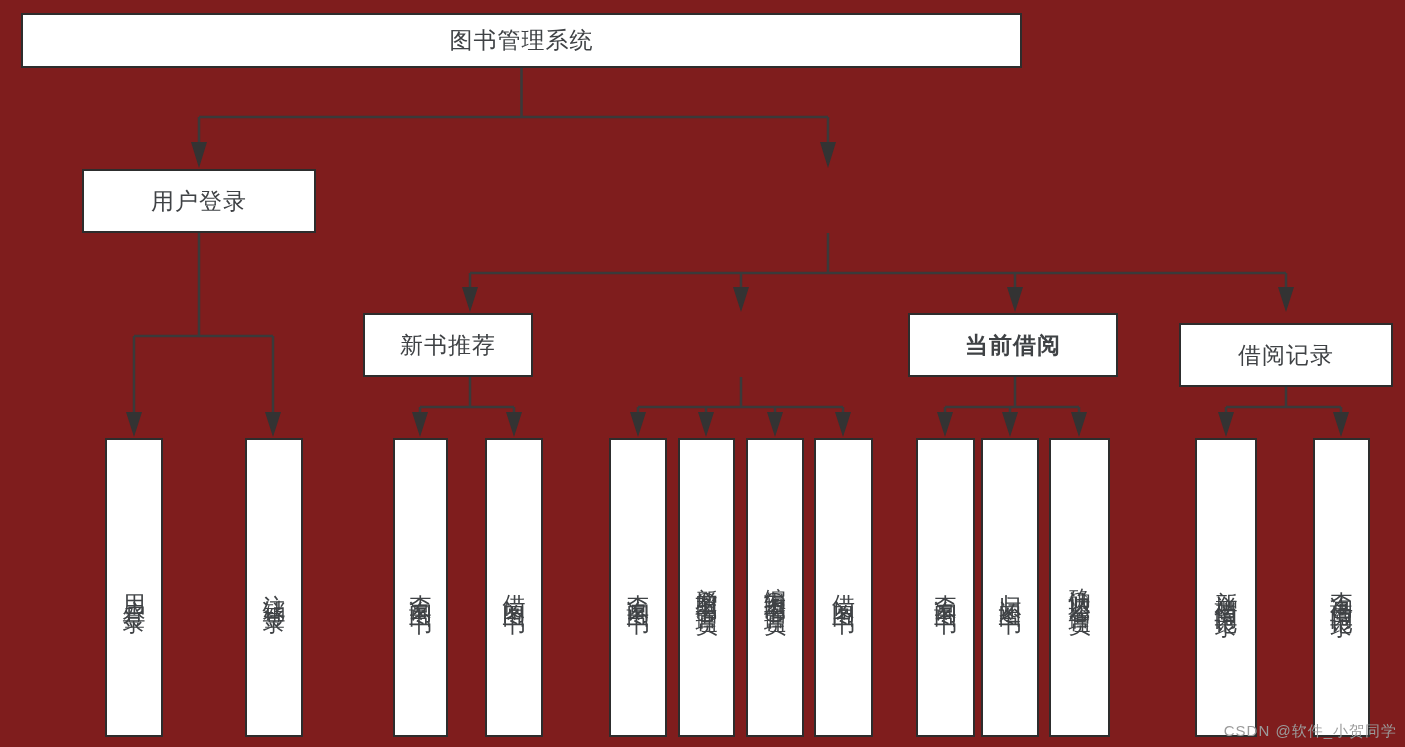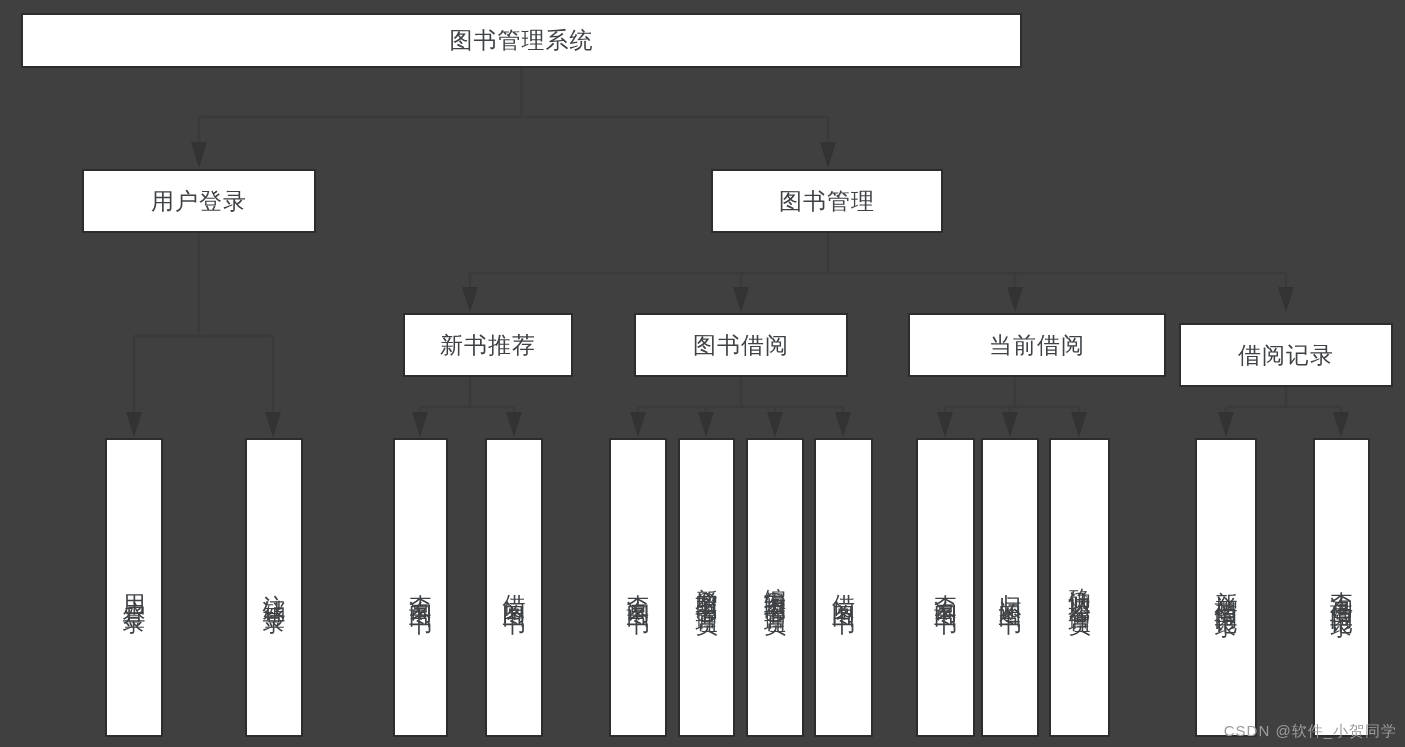--- a/index.html
+++ b/index.html
@@ -1,19 +1,19 @@
 <!DOCTYPE html>
 <html><head>
 <meta charset="utf-8">
 <style>
   html,body{margin:0;padding:0;background:#ffffff;}
   #stage{
     position:relative;
     width:1405px;height:747px;
-    background:#404040;
+    background:#7f1d1d;
     font-family:"Liberation Sans","DejaVu Sans",sans-serif;
     overflow:hidden;
   }
   #wires{position:absolute;left:0;top:0;z-index:1;}
   .node{
     position:absolute;
     box-sizing:border-box;
     border:2.5px solid #2d2d2d;
     background:#ffffff;
     display:flex;align-items:center;justify-content:center;
@@ -101,31 +101,25 @@
       M1333 412 L1349 412 L1341 437 Z"></path>
   </svg>
 
   <div class="node" style="left:21px;top:13px;width:1001px;height:55px;">
     <span class="h-label">图书管理系统</span>
   </div>
 
   <div class="node" style="left:82px;top:169px;width:234px;height:64px;">
     <span class="h-label">用户登录</span>
   </div>
-  <div class="node" style="left:711px;top:169px;width:232px;height:64px;">
-    <span class="h-label">图书管理</span>
-  </div>
 
-  <div class="node" style="left:363px;top:313px;width:170px;height:64px;margin-left:40px;">
+  <div class="node" style="left:363px;top:313px;width:170px;height:64px;">
     <span class="h-label">新书推荐</span>
   </div>
-  <div class="node" style="left:634px;top:313px;width:214px;height:64px;">
-    <span class="h-label">图书借阅</span>
-  </div>
-  <div class="node" style="left:908px;top:313px;width:258px;height:64px;">
+  <div class="node" style="left:908px;top:313px;width:210px;height:64px;font-weight:bold;">
     <span class="h-label">当前借阅</span>
   </div>
   <div class="node" style="left:1179px;top:323px;width:214px;height:64px;">
     <span class="h-label">借阅记录</span>
   </div>
 
   <div class="node" style="left:105px;top:438px;width:58px;height:299px;">
     <span class="v-label">用户登录</span>
   </div>
   <div class="node" style="left:245px;top:438px;width:58px;height:299px;">

